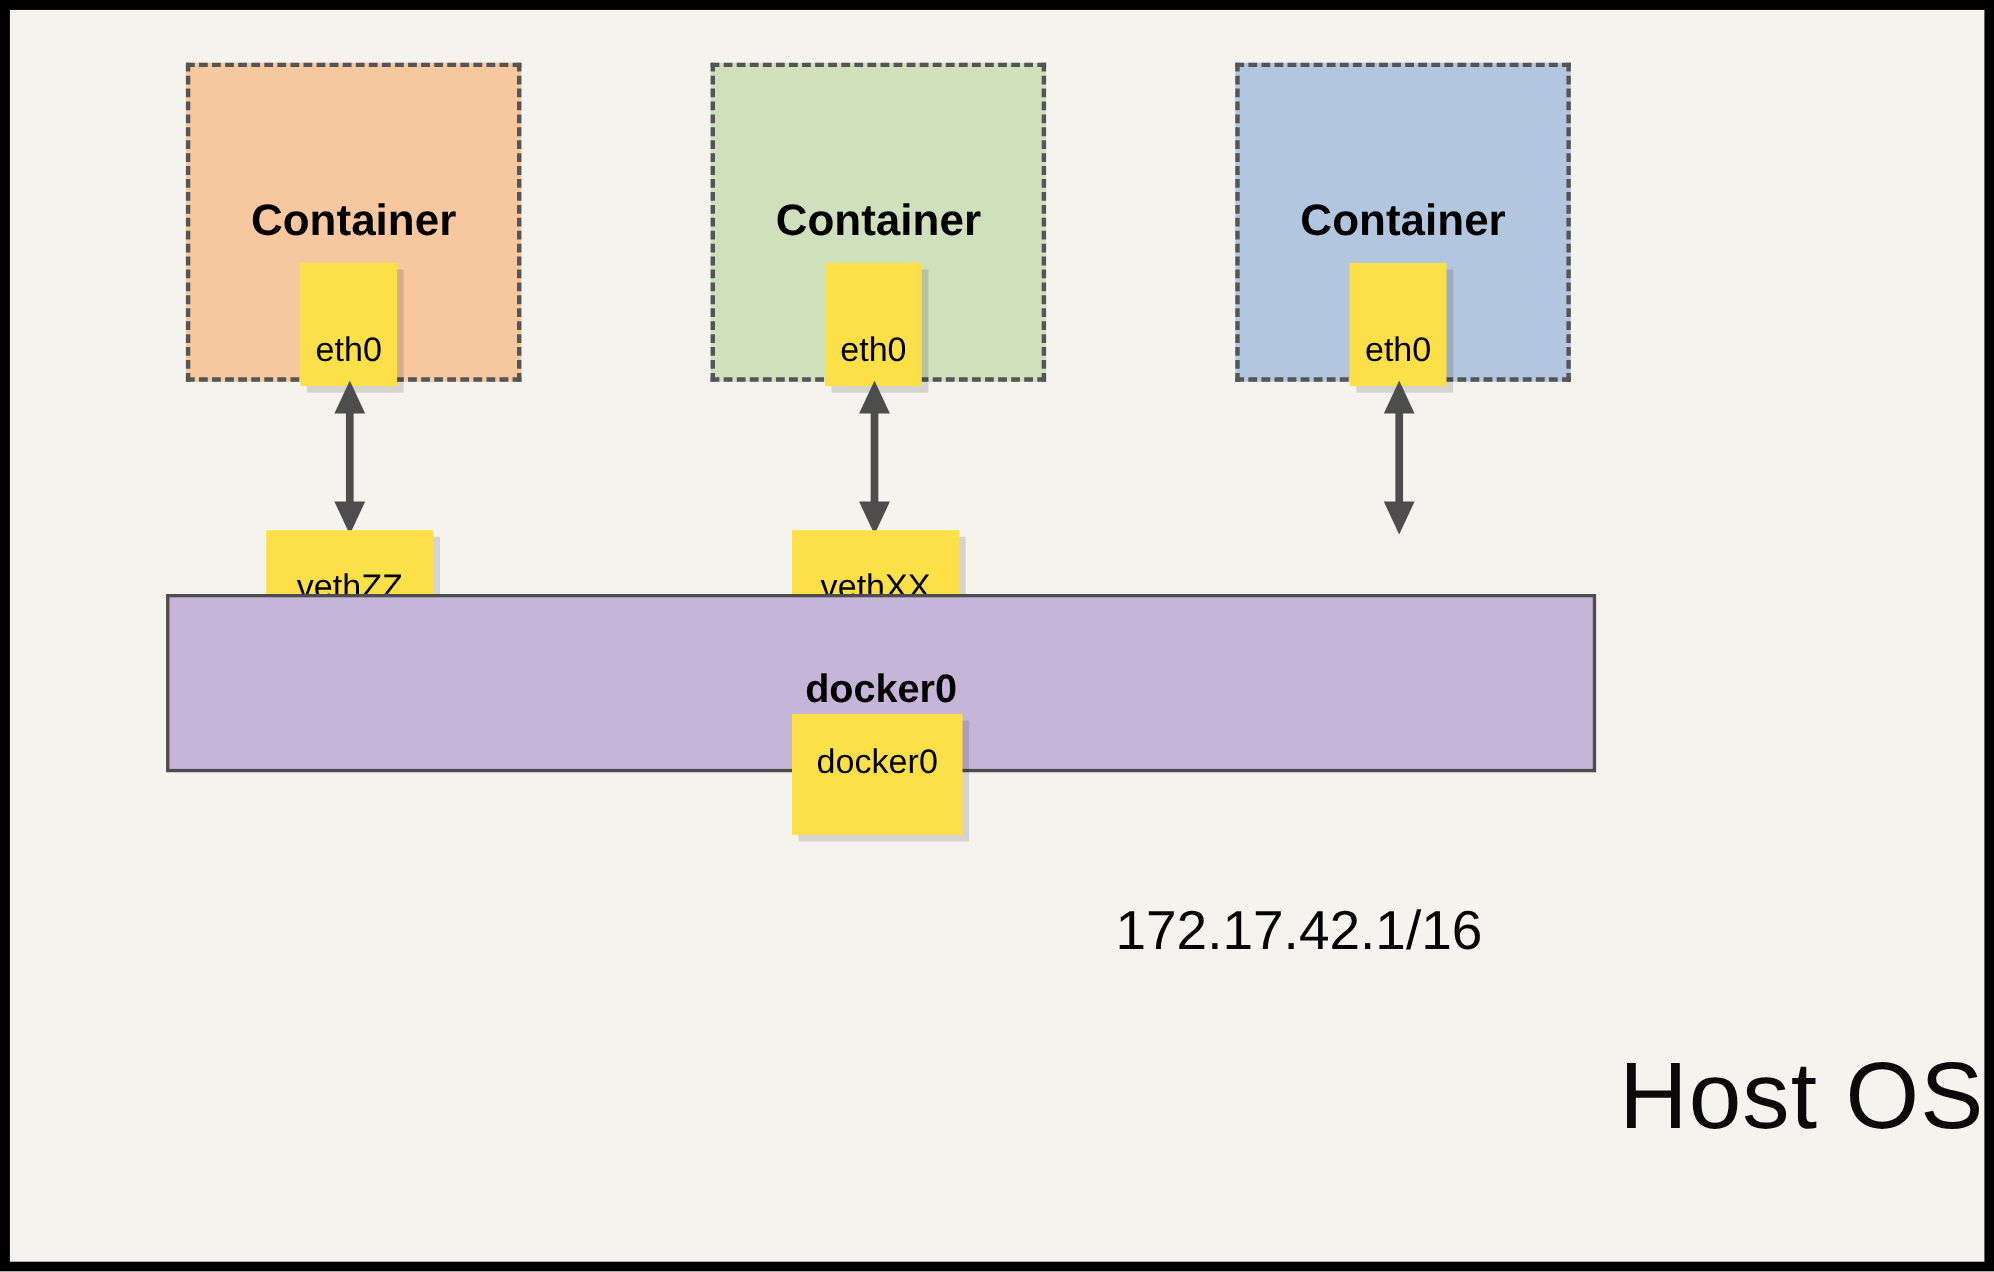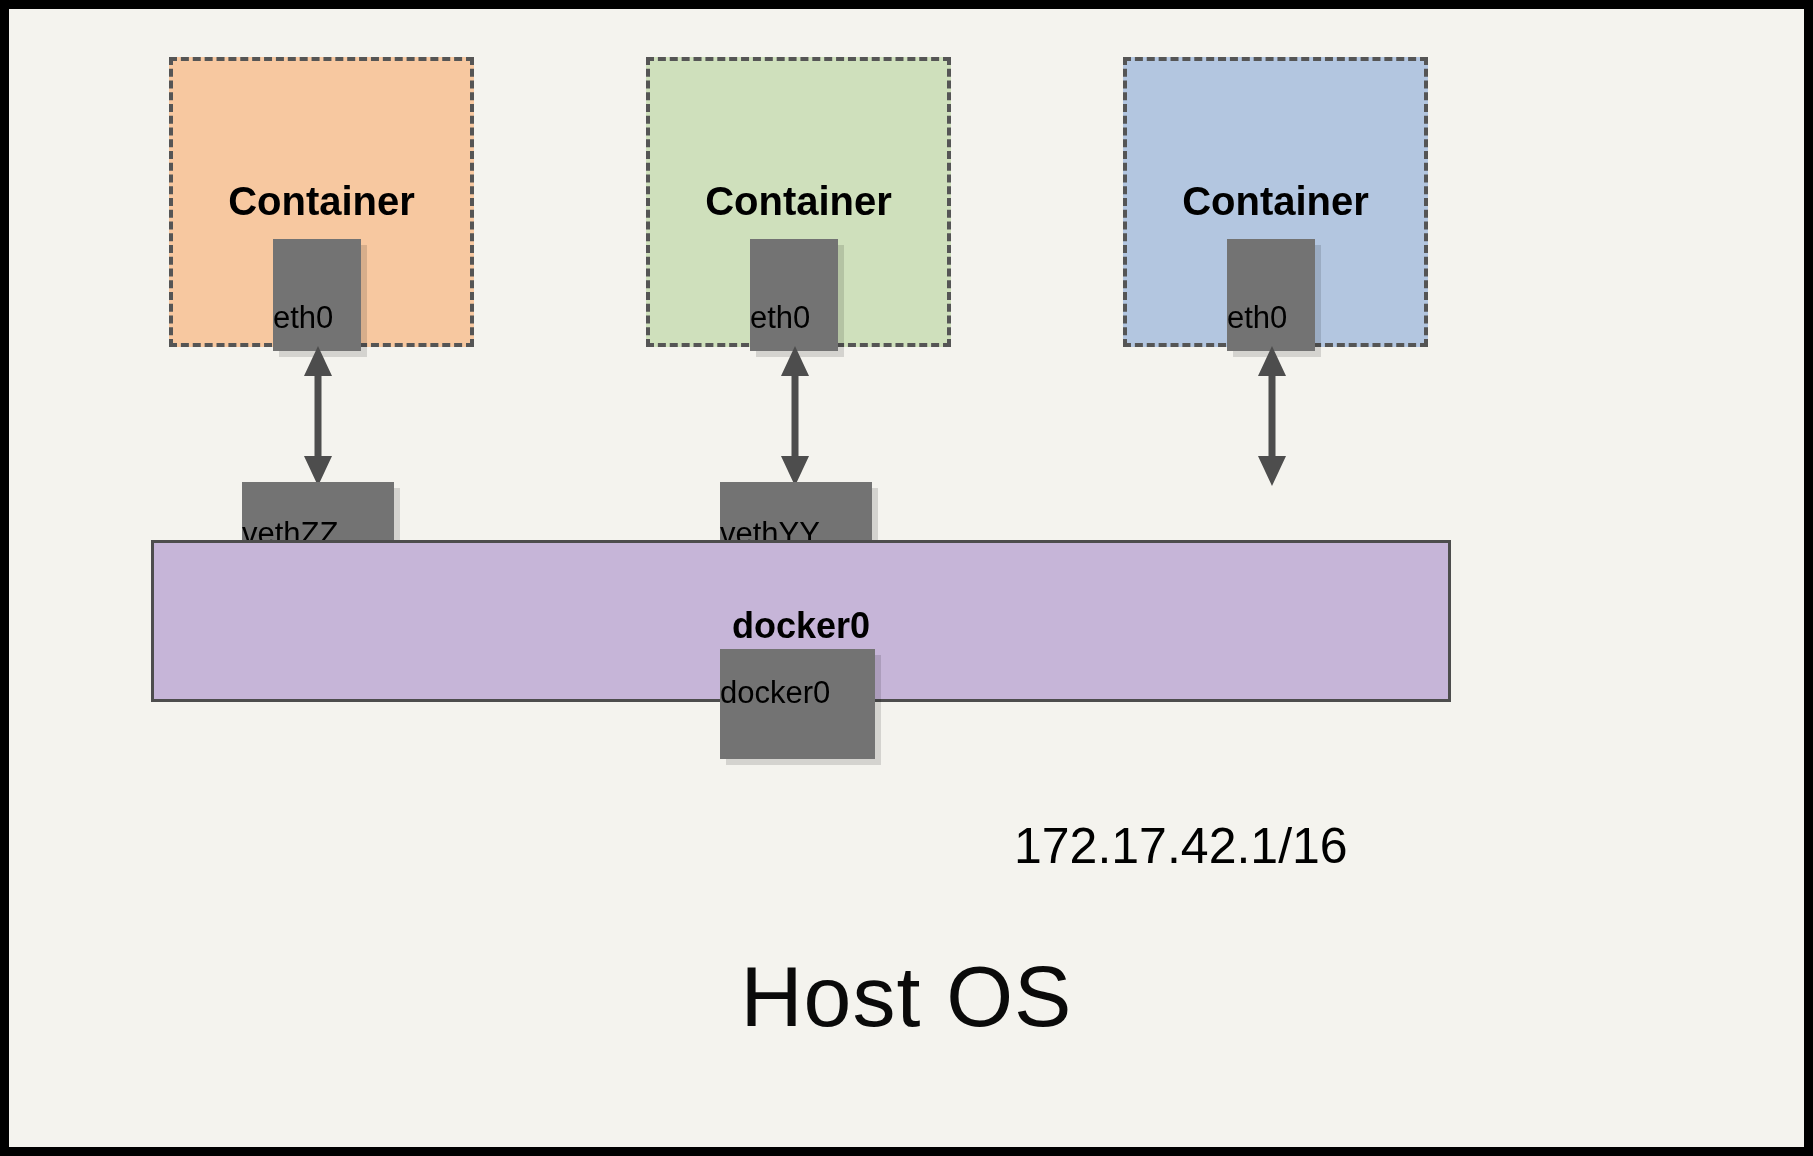--- a/index.html
+++ b/index.html
@@ -36,25 +36,25 @@
     font-size: 40px;
     font-weight: bold;
     color: #000000;
     letter-spacing: 0px;
     line-height: 1;
   }
 
   
   .note {
     position: absolute;
-    background: #737373;
+    background: #fde047;
     box-shadow: 6px 6px 0 rgba(0,0,0,0.13);
     display: flex;
     align-items: center;
-    justify-content: flex-start;
+    justify-content: center;
     color: #000000;
     box-sizing: border-box;
   }
   .note-eth0 {
     width: 88px;
     height: 112px;
     font-size: 31px;
     padding-top: 46px;
   }
   .note-veth {
@@ -105,21 +105,21 @@
     top: 808px;
     font-size: 50px;
     color: #000000;
     white-space: nowrap;
   }
   #host-os {
     position: absolute;
     left: 0;
     right: 0;
     top: 938px;
-    text-align: center;
+    text-align: right;
     font-size: 86px;
     font-weight: 300;
     color: #0a0a0a;
     letter-spacing: 1px;
   }
 </style>
 </head>
 <body>
 
 <div id="canvas">
@@ -148,21 +148,21 @@
     <span>eth0</span>
   </div>
   <div class="arrow" style="left:769px; top:337px; height:140px;">
     <svg width="34" height="140" viewBox="0 0 34 140">
       <line x1="17" y1="18" x2="17" y2="122" stroke="#4d4d4d" stroke-width="7"></line>
       <polygon points="17,0 31,30 3,30" fill="#4d4d4d"></polygon>
       <polygon points="17,140 31,110 3,110" fill="#4d4d4d"></polygon>
     </svg>
   </div>
   <div class="note note-veth" style="left:711px; top:473px;">
-    <span>vethYY</span>
+    <span>vethXX</span>
   </div>
 
   <div class="container-box" style="left:1114px; width:305px; background:#b3c6e0;">
     <div class="container-title">Container</div>
   </div>
   <div class="note note-eth0" style="left:1218px; top:230px;">
     <span>eth0</span>
   </div>
   <div class="arrow" style="left:1246px; top:337px; height:140px;">
     <svg width="34" height="140" viewBox="0 0 34 140">

